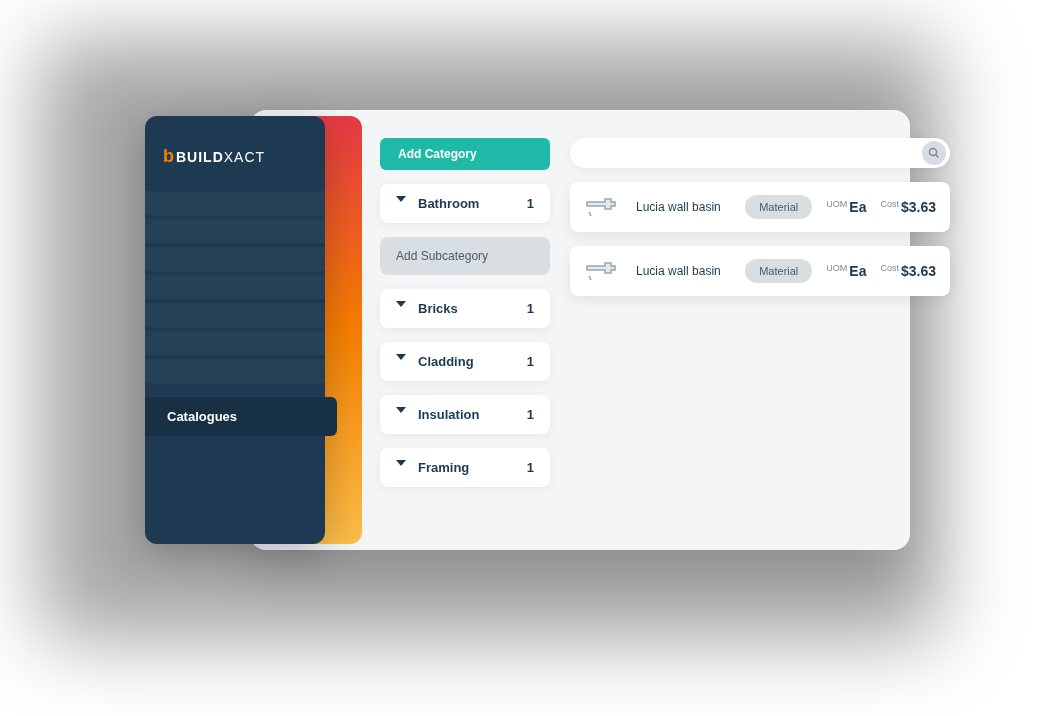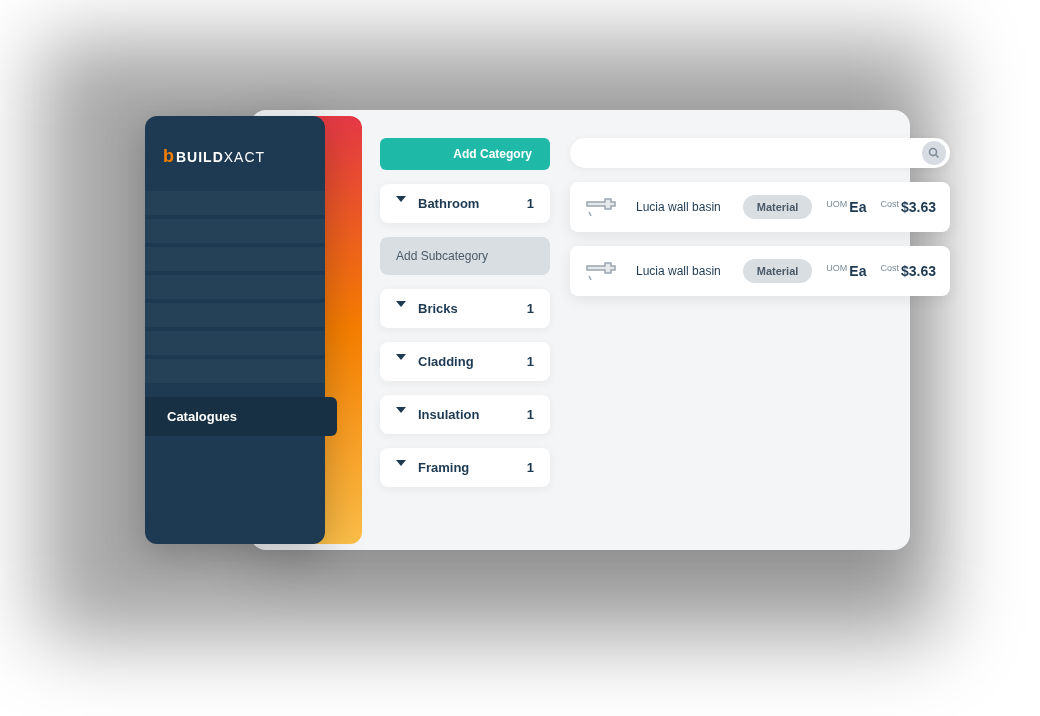--- a/index.html
+++ b/index.html
@@ -130,21 +130,21 @@
       gap: 14px;
       align-items: center;
     }
     .btn-teal {
       background: #1fb9a8;
       color: #ffffff;
       padding: 9px 18px;
       border-radius: 6px;
       font-weight: 700;
       font-size: 12px;
-      text-align: right;
+      text-align: left;
       cursor: pointer;
       border: none;
     }
     .btn-teal.wide {
       width: 170px;
     }
     .btn-teal.new-item {
       width: 130px;
     }
     .search-bar {
@@ -223,21 +223,21 @@
     .item-name {
       color: #1d3a52;
       font-size: 12px;
       font-weight: 500;
       flex: 1;
     }
     .pill {
       background: #d9dee2;
       color: #4a5a68;
       font-size: 11px;
-      font-weight: 700;
+      font-weight: 400;
       padding: 6px 14px;
       border-radius: 14px;
     }
     .info-col {
       display: flex;
       flex-direction: row;
       gap: 2px;
     }
     .info-label {
       font-size: 9px;

